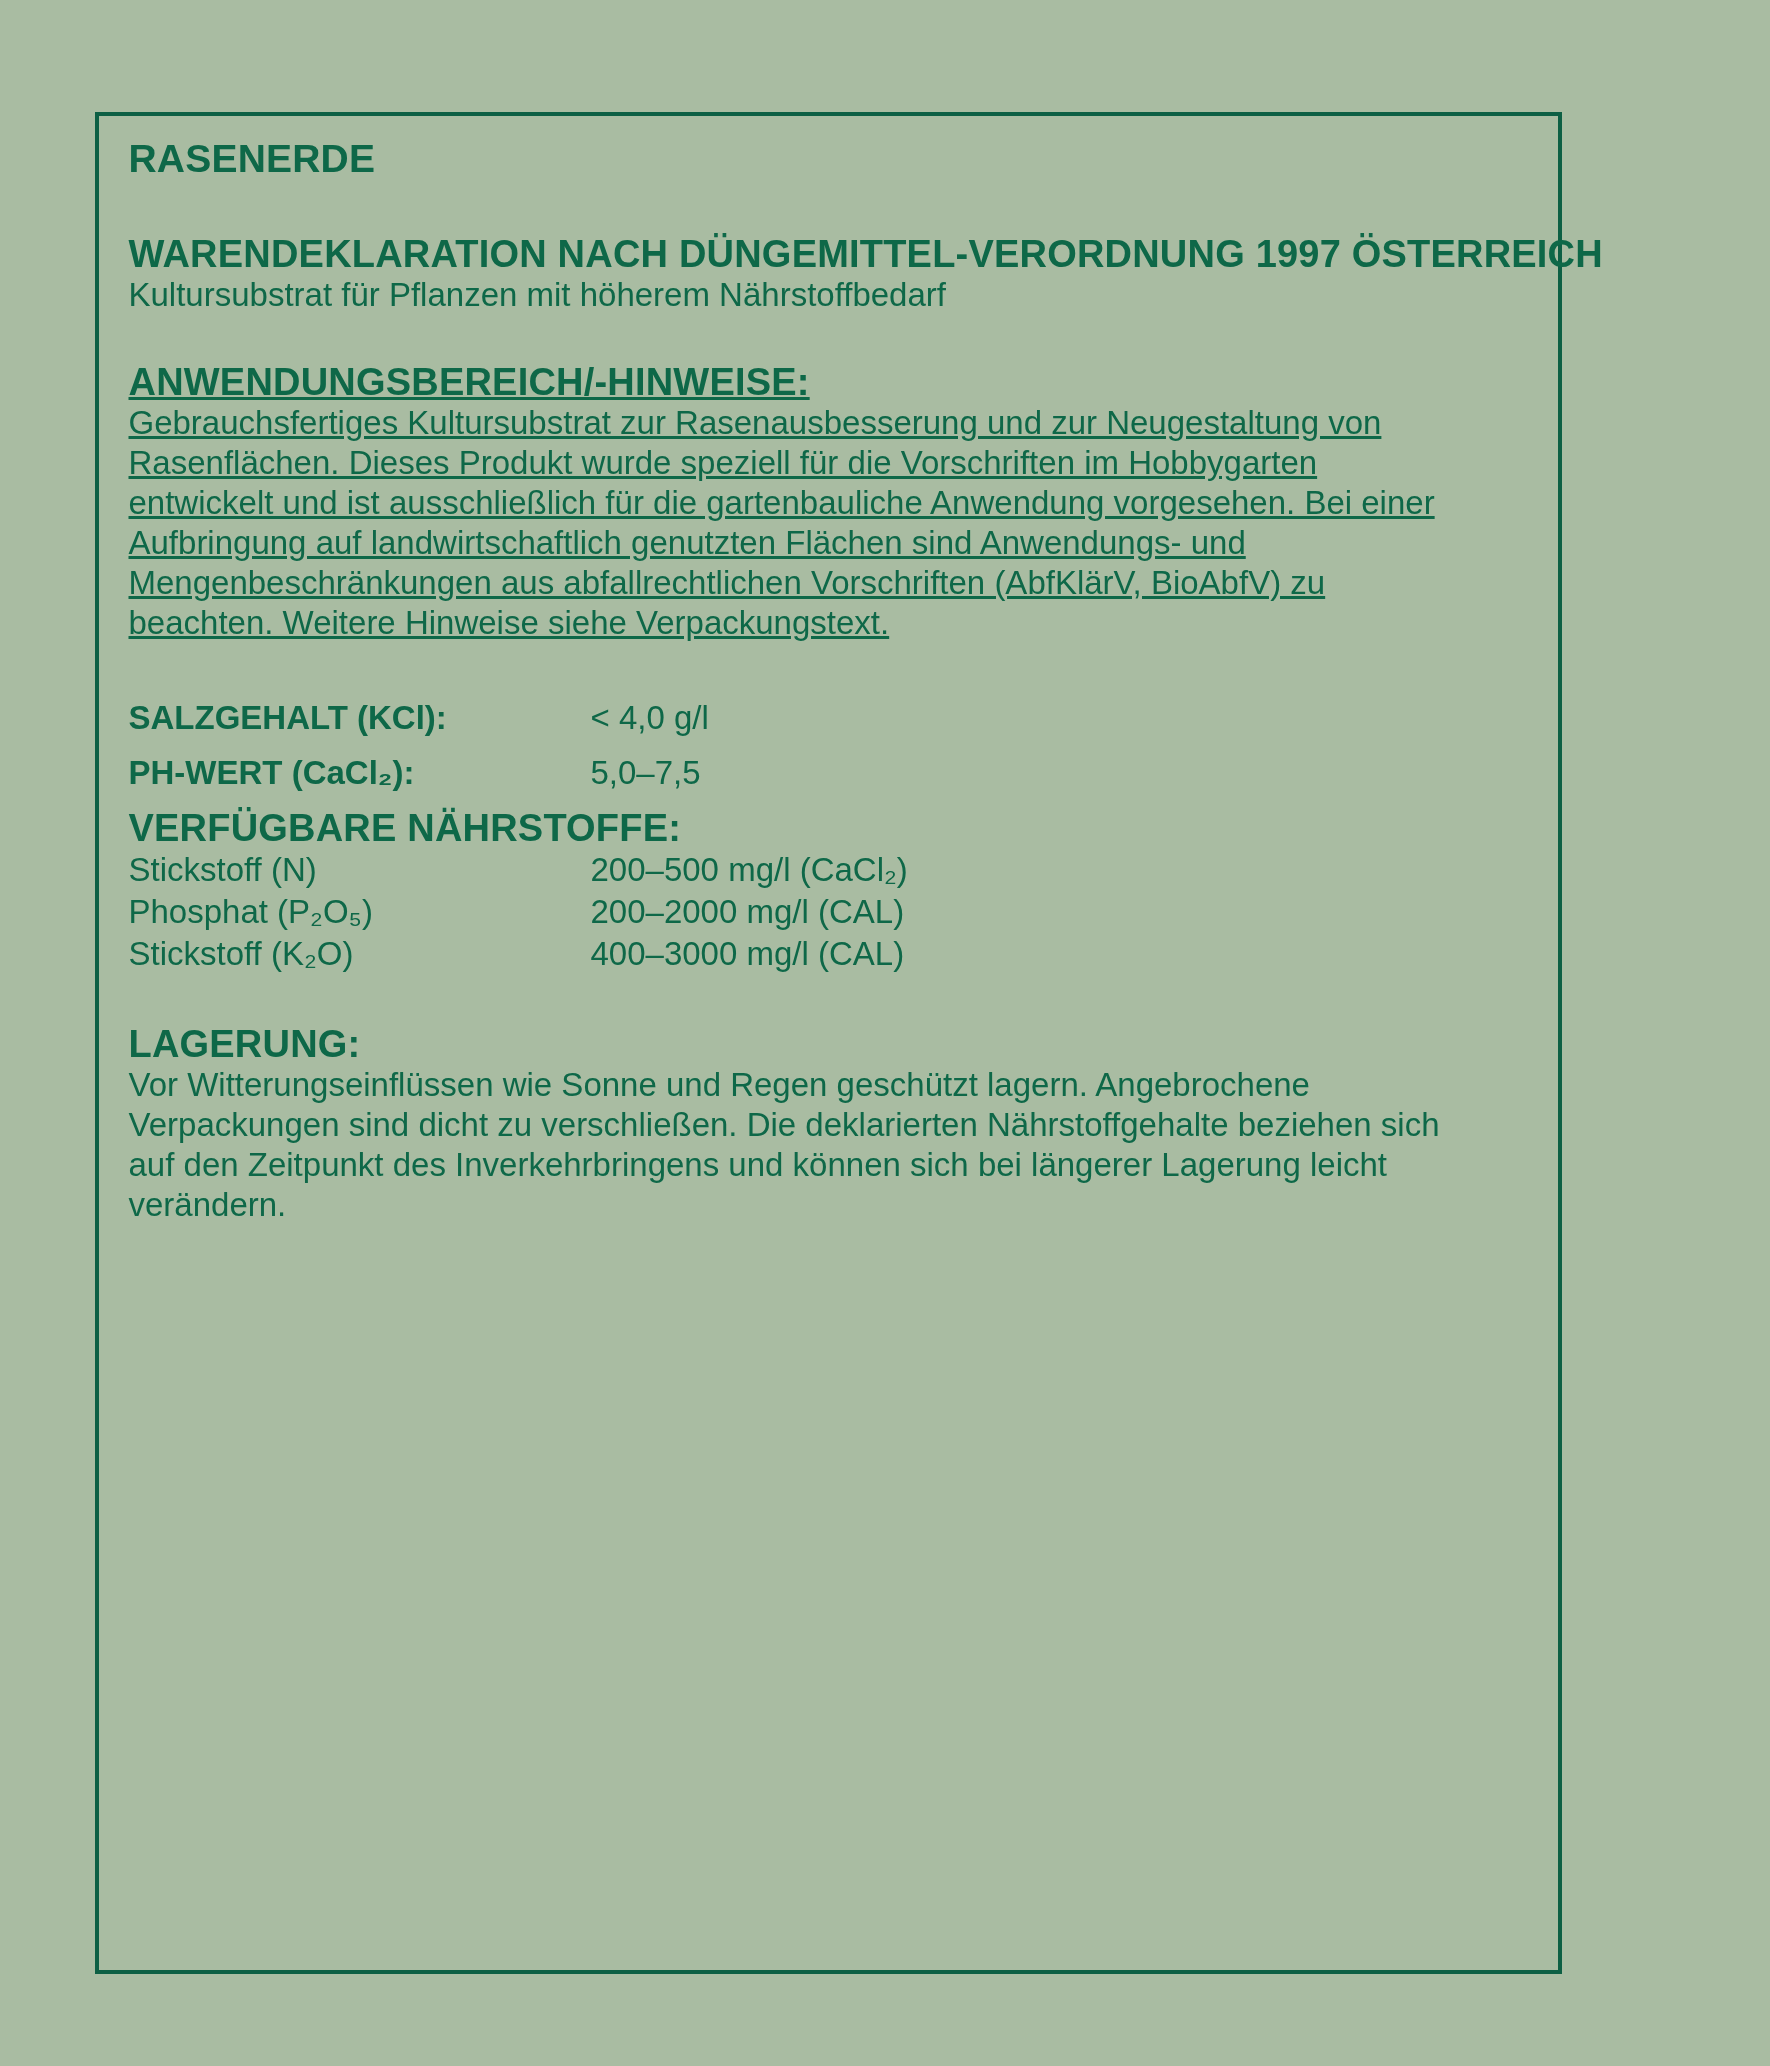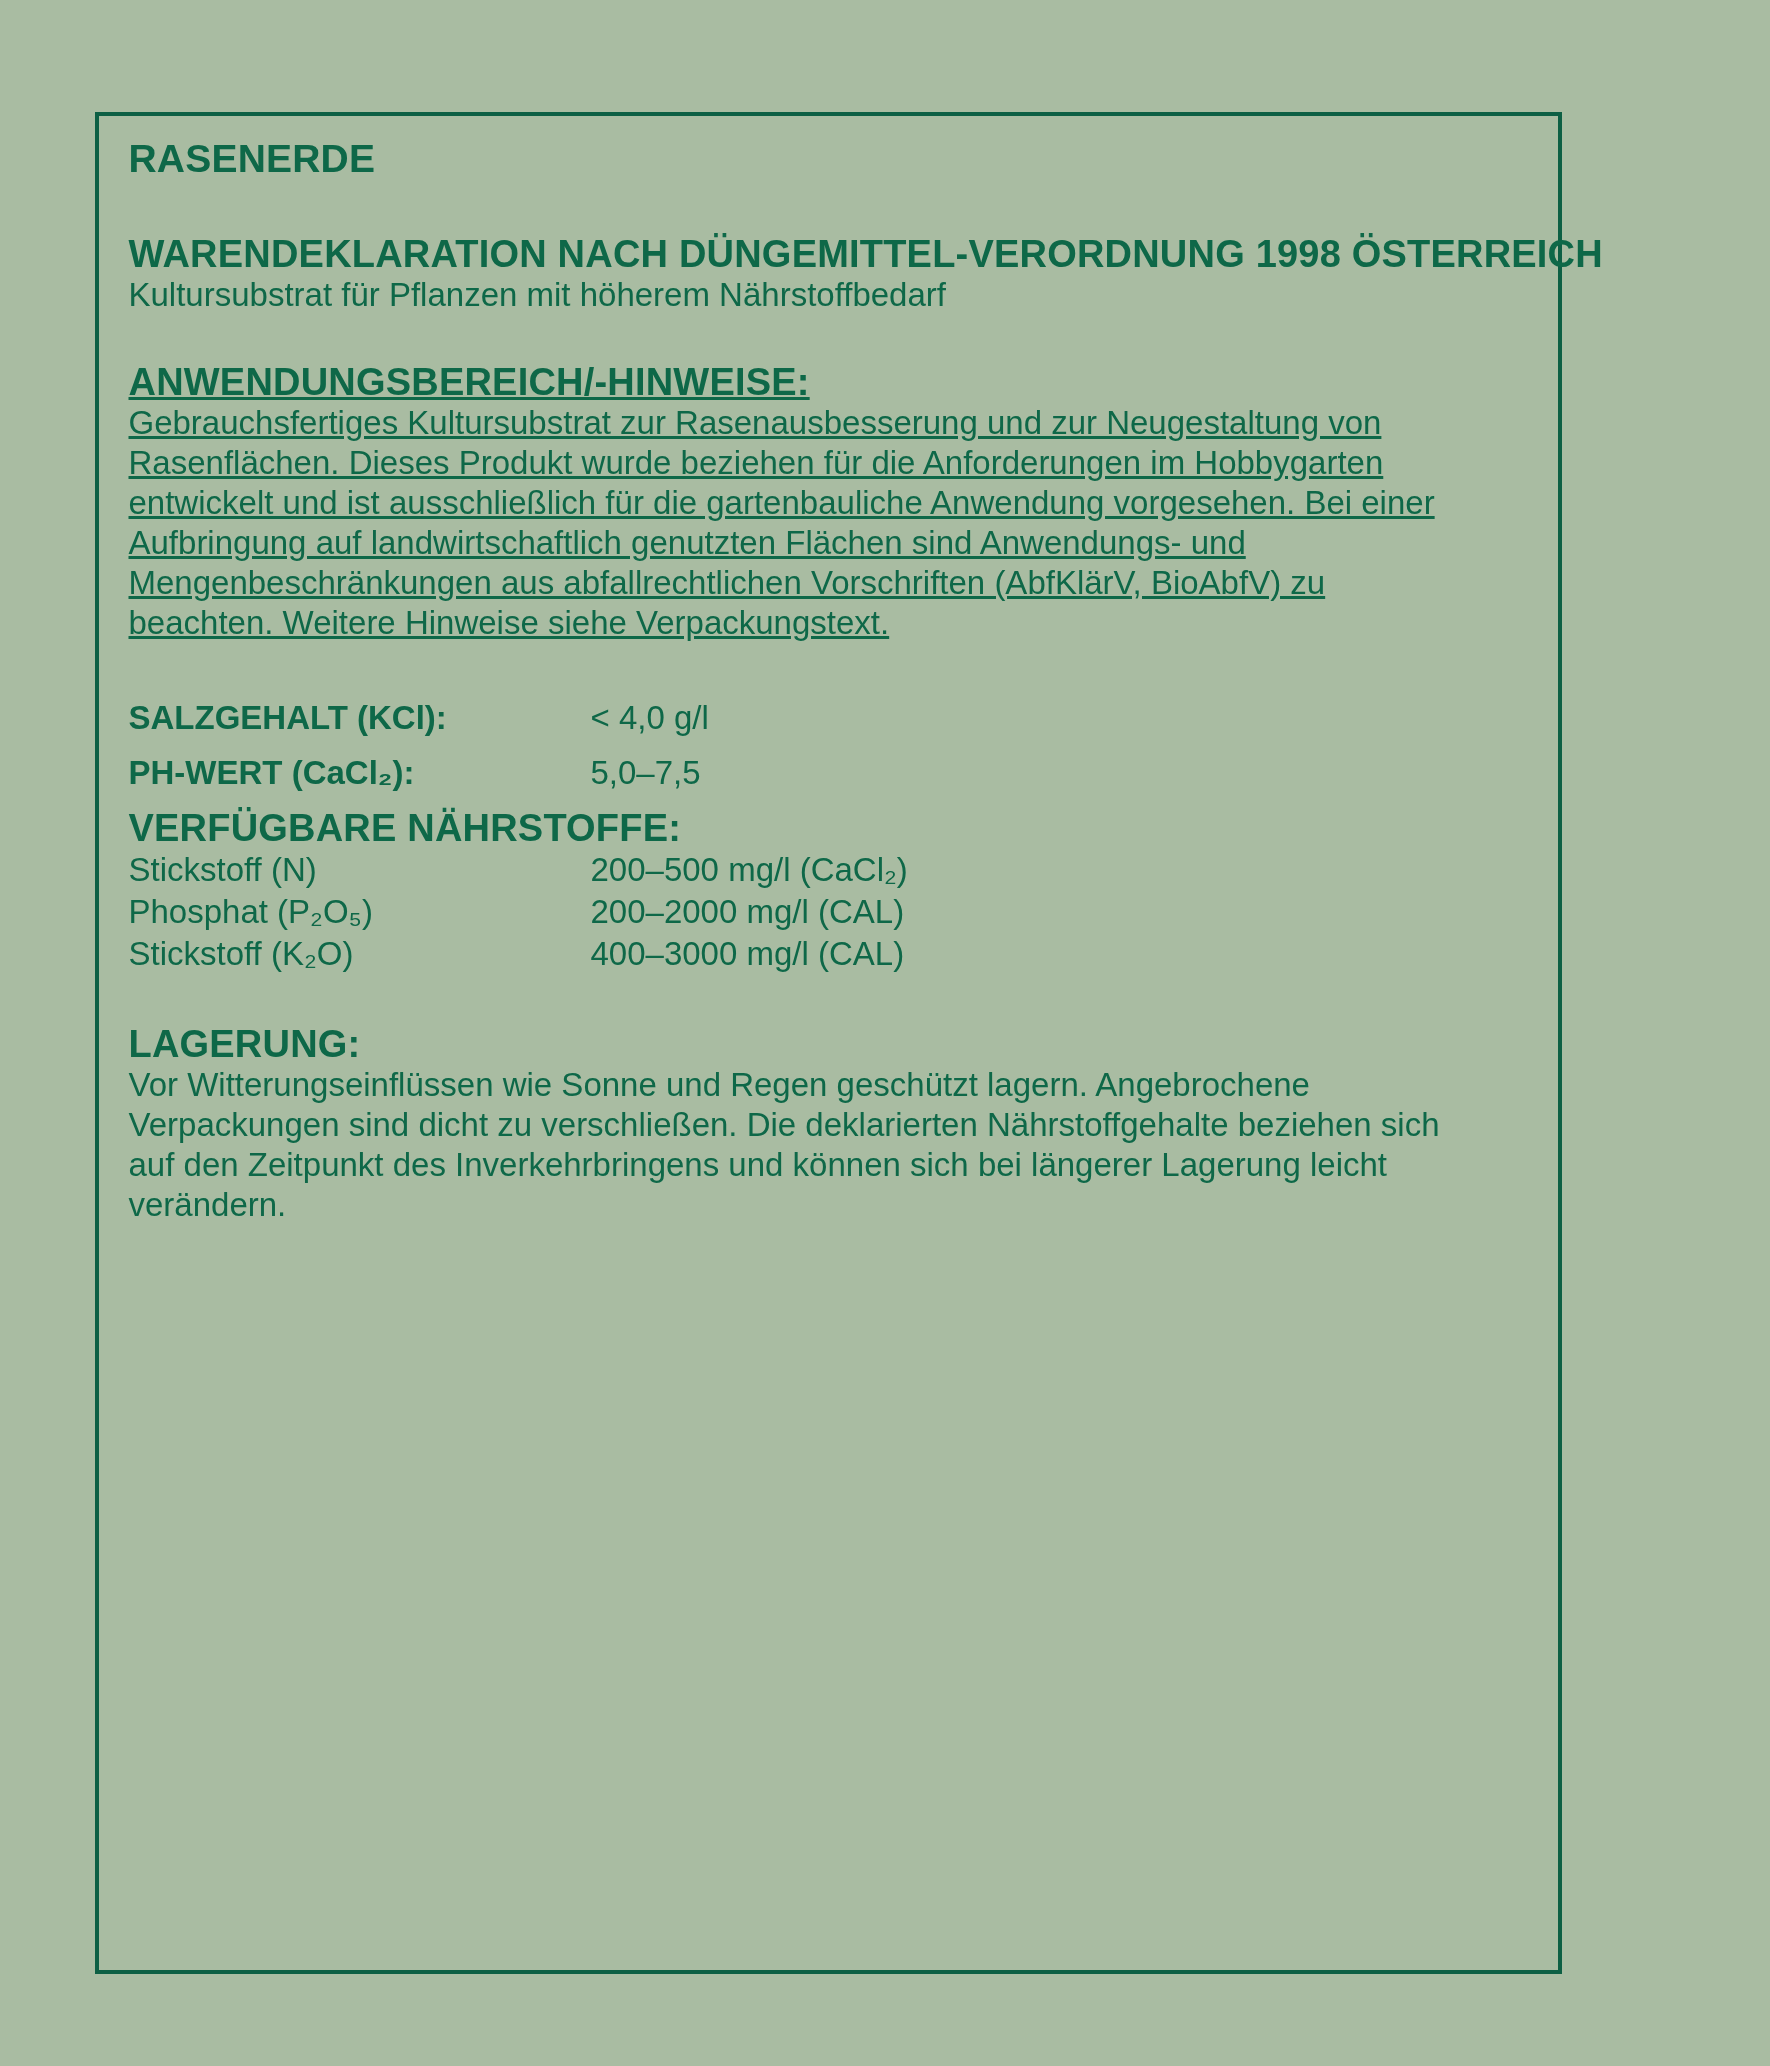--- a/index.html
+++ b/index.html
@@ -66,29 +66,29 @@
 </style>
 </head>
 <body>
 
 <div class="label-frame">
   <div class="content">
 
     <div class="page-title">RASENERDE</div>
 
     <div class="sec-decl">
-      <div class="section-heading">WARENDEKLARATION NACH DÜNGEMITTEL-VERORDNUNG 1998 ÖSTERREICH</div>
+      <div class="section-heading">WARENDEKLARATION NACH DÜNGEMITTEL-VERORDNUNG 1997 ÖSTERREICH</div>
       <div class="body-line">Kultursubstrat für Pflanzen mit höherem Nährstoffbedarf</div>
     </div>
 
 
     <div class="sec-anwendung">
       <div class="section-heading">ANWENDUNGSBEREICH/-HINWEISE:</div>
       <div class="body-line">Gebrauchsfertiges Kultursubstrat zur Rasenausbesserung und zur Neugestaltung von</div>
-      <div class="body-line">Rasenflächen. Dieses Produkt wurde beziehen für die Anforderungen im Hobbygarten</div>
+      <div class="body-line">Rasenflächen. Dieses Produkt wurde speziell für die Vorschriften im Hobbygarten</div>
       <div class="body-line">entwickelt und ist ausschließlich für die gartenbauliche Anwendung vorgesehen. Bei einer</div>
       <div class="body-line">Aufbringung auf landwirtschaftlich genutzten Flächen sind Anwendungs- und</div>
       <div class="body-line">Mengenbeschränkungen aus abfallrechtlichen Vorschriften (AbfKlärV, BioAbfV) zu</div>
       <div class="body-line">beachten. Weitere Hinweise siehe Verpackungstext.</div>
     </div>
 
     <div class="sec-props">
       <div class="prop-row">
         <span class="prop-label bold">SALZGEHALT (KCl):</span>
         <span class="prop-value">&lt; 4,0 g/l</span>

